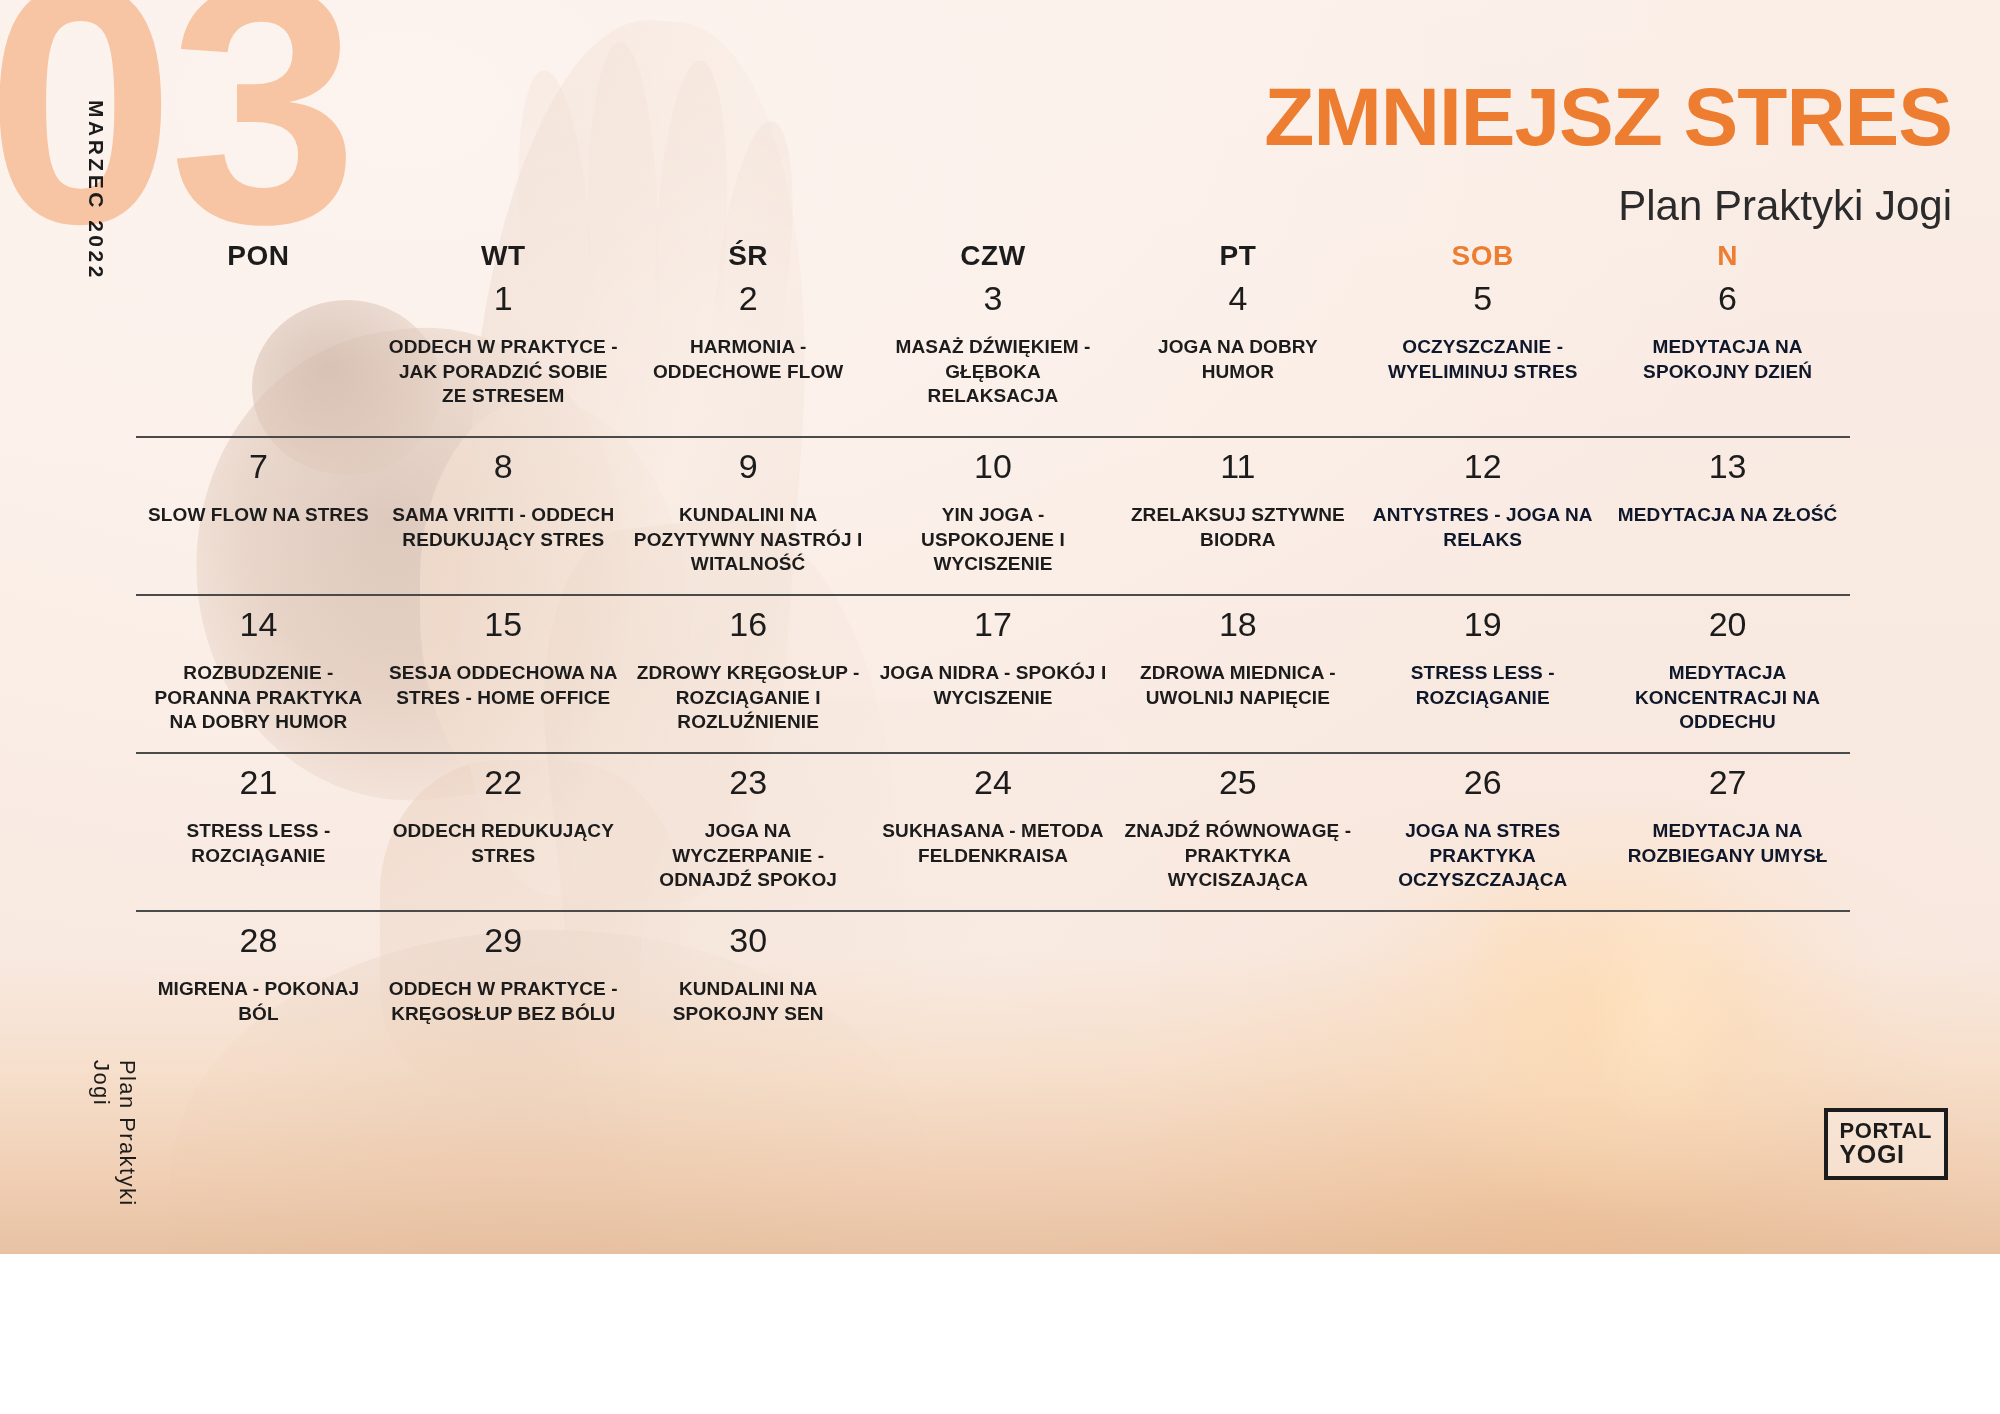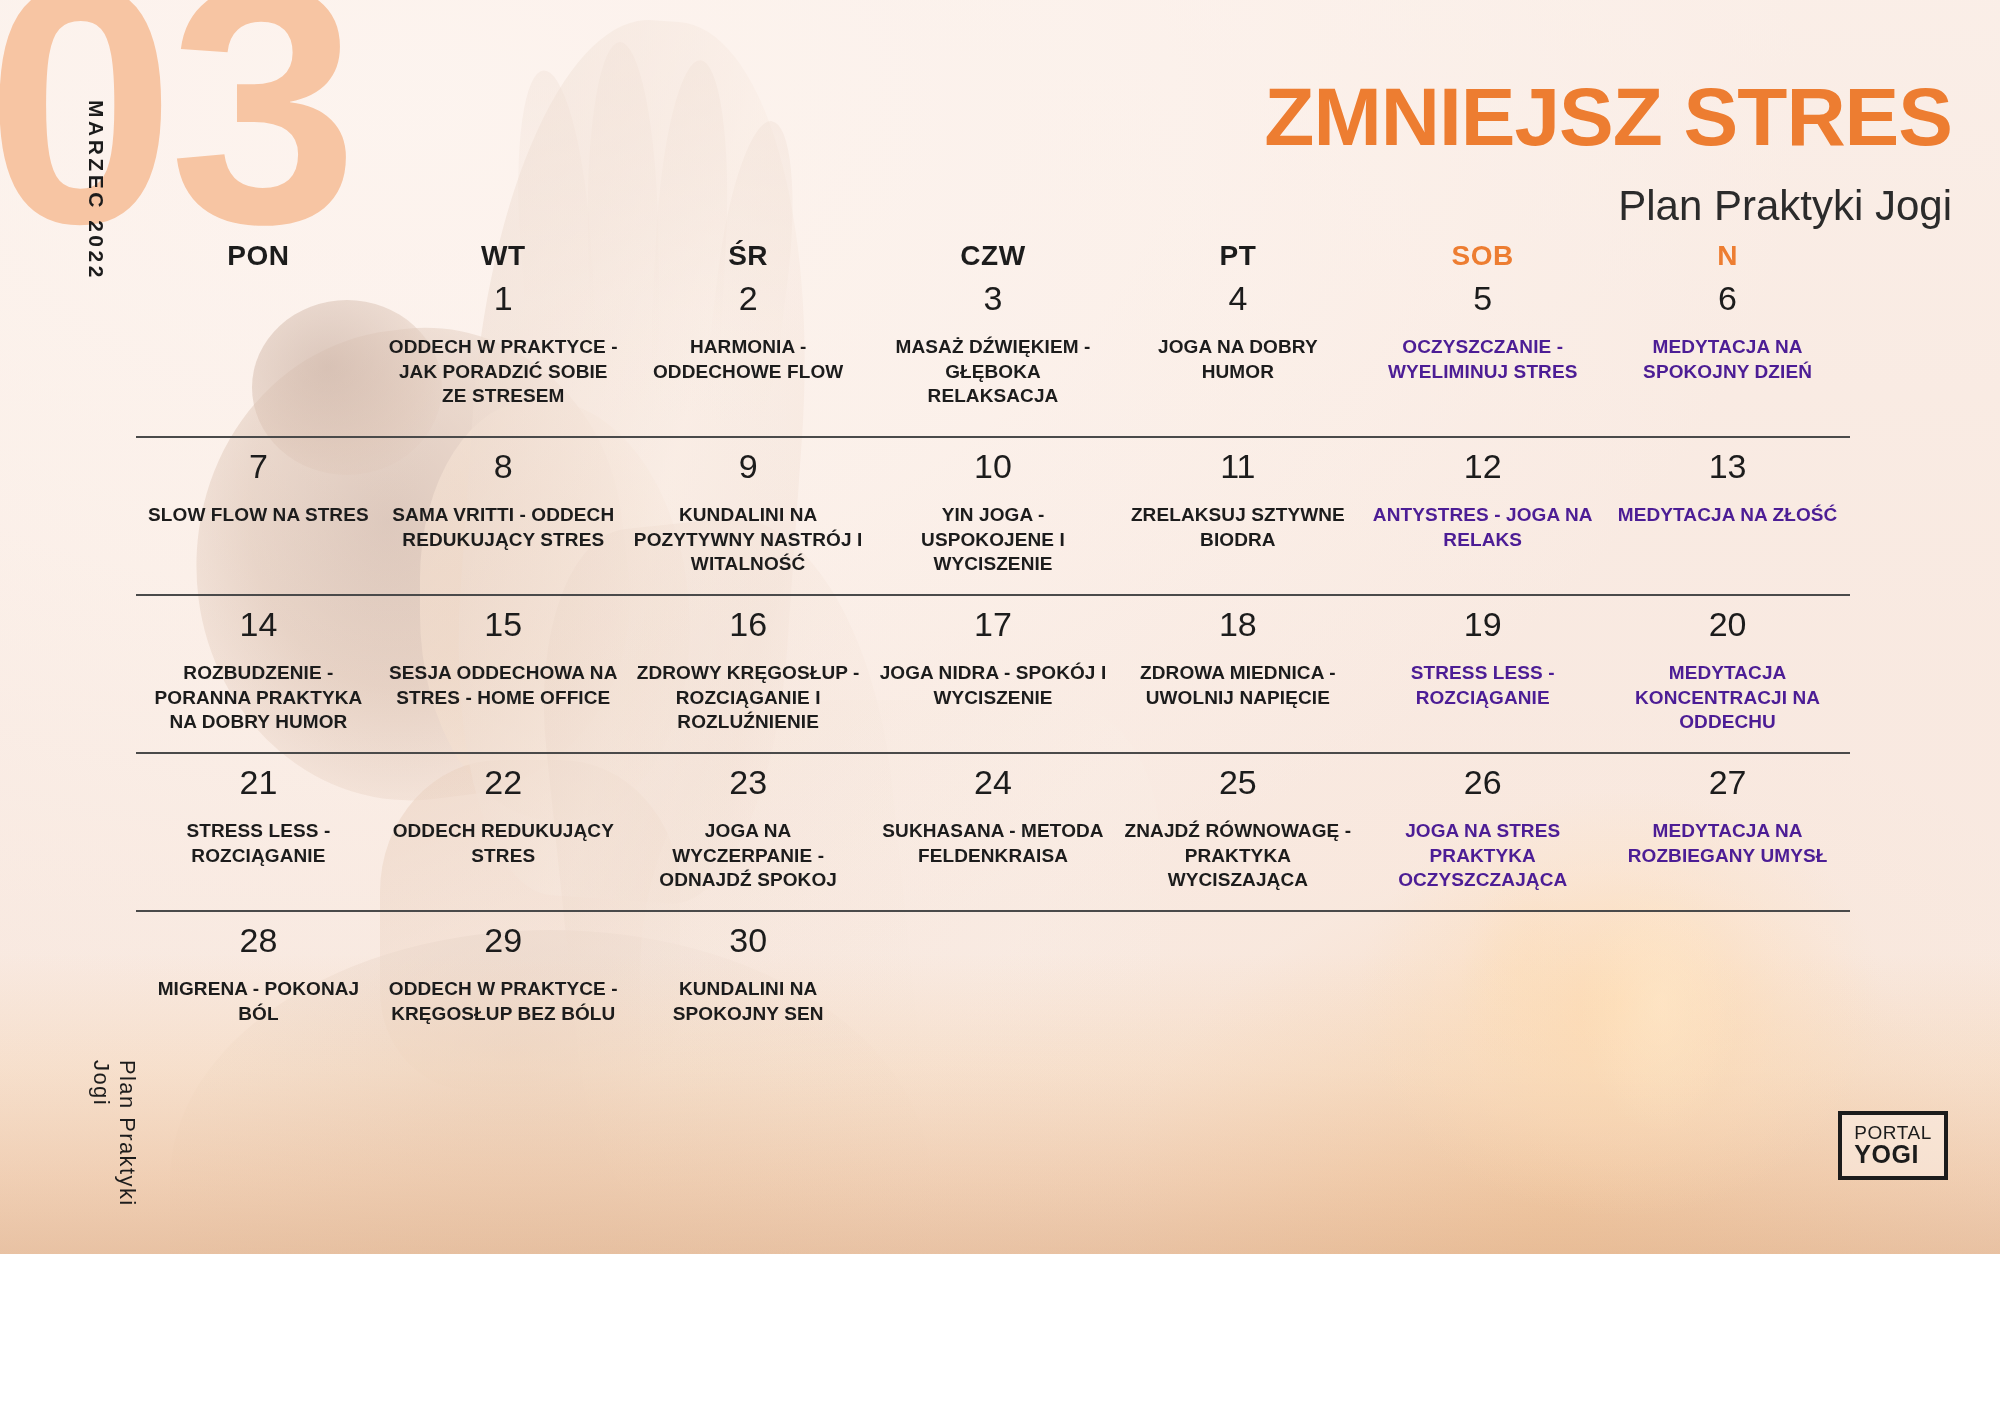--- a/index.html
+++ b/index.html
@@ -163,33 +163,33 @@
     padding: 0 8px;
   }
   .daynum {
     font-size: 34px; font-weight: 400; color: #1c1c1c;
     line-height: 1.1; margin-bottom: 18px;
   }
   .event {
     font-size: 19px; font-weight: 700; line-height: 1.28;
     color: #1c1c1c; letter-spacing: 0.1px;
   }
-  .cell.weekend .event { color: #4c1d95; }
+  .cell.weekend .event { color: #0f172a; }
   .cell.empty .daynum, .cell.empty .event { visibility: hidden; }
 
   
   .logo {
     position: absolute; right: 52px; bottom: 74px;
     border: 4px solid #1c1c1c;
     padding: 8px 12px 9px 12px;
     background: rgba(251,240,234,0.55);
     line-height: 1.0;
     text-align: left;
   }
-  .logo-top { font-size: 19px; font-weight: 400; letter-spacing: 0.6px; color:#1c1c1c; }
+  .logo-top { font-size: 22px; font-weight: 700; letter-spacing: 0.6px; color:#1c1c1c; }
   .logo-bot { font-size: 25px; font-weight: 700; letter-spacing: 0.6px; color:#1c1c1c; }
 </style>
 </head>
 <body>
 
 <div id="poster">
 
   <div class="photo-layer">
     <div class="sky"></div>
     <div class="hair"></div>

